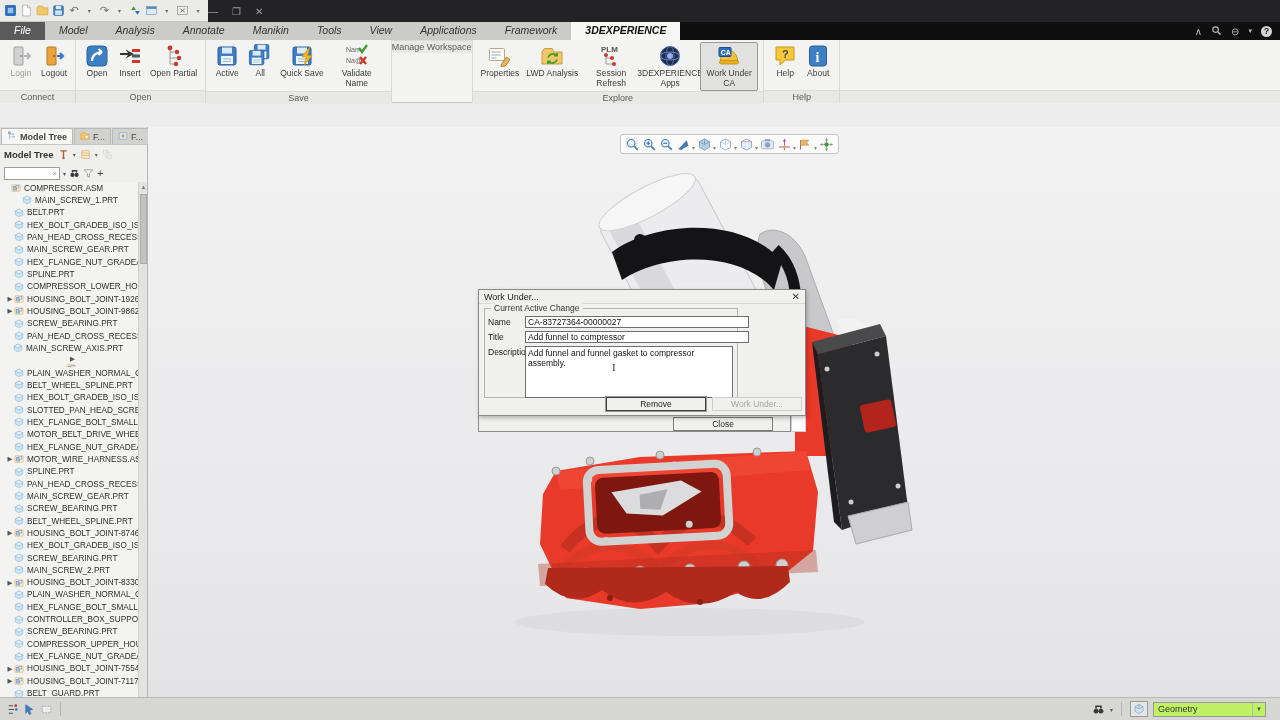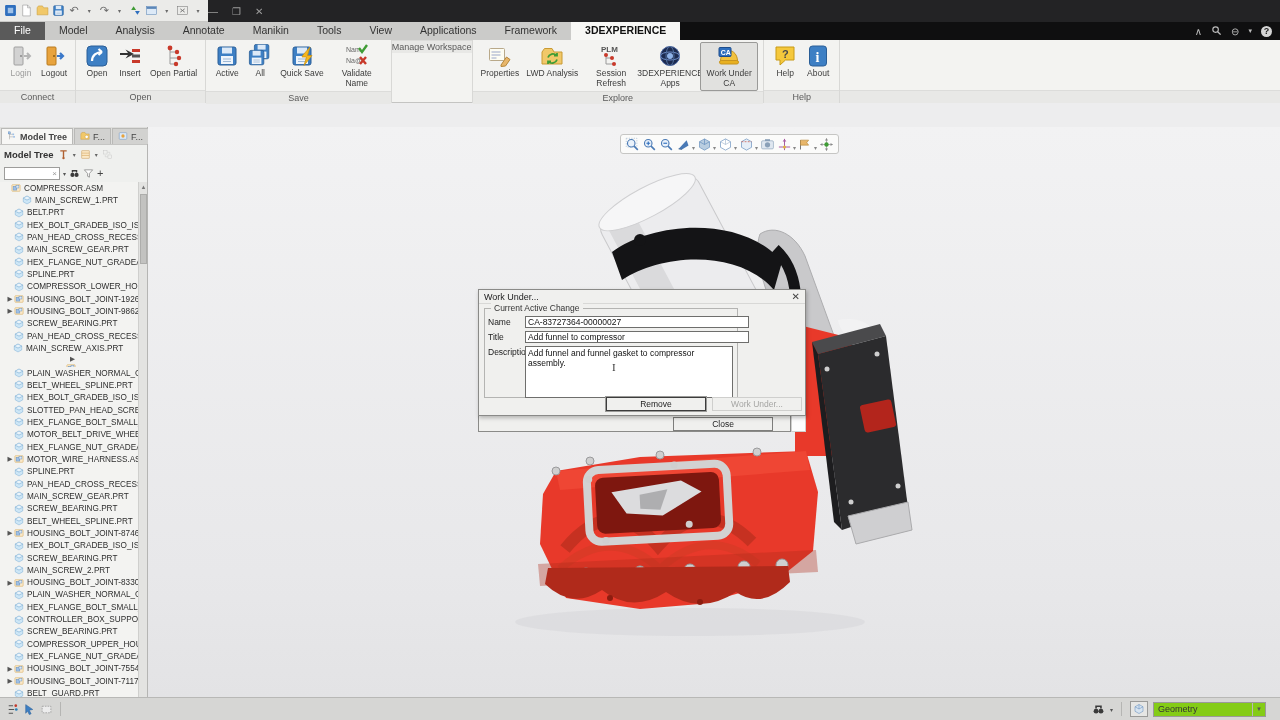--- a/index.html
+++ b/index.html
@@ -17,21 +17,21 @@
   .qicon svg { width:13px; height:13px; }
   .title { flex:1; text-align:center; font-size:11px; color:#8f8f8f; }
   .wincontrols { display:flex; gap:14px; padding-right:10px; color:#9c9c9c;
     font-size:10px; }
   .wc { cursor:default; }
 
   
   .tabrow { position:absolute; left:0; top:22px; width:1280px; height:18px;
     background:#0f0f10; display:flex; }
   .tabs { display:flex; background:#cbcbc9; height:18px; }
-  .tab { padding:2px 14px 0 14px; font-size:10.5px; color:#333; height:18px; }
+  .tab { padding:2px 14px 0 14px; font-size:10.5px; color:#333; height:18px;font-style:italic; }
   .tab.file { background:#5a5a5a; color:#fff; }
   .tab.active { background:#f7f7f5; color:#111; font-weight:bold; }
   .tabrow-right { margin-left:auto; display:flex; align-items:center; gap:9px;
     padding-right:8px; color:#bdbdbd; font-size:10px; }
   .tabrow-right .ticon svg { width:11px; height:11px; }
   .helpdot { width:11px; height:11px; border-radius:50%; background:#d5d5d5;
     color:#222; font-size:9px; font-weight:bold; display:flex; align-items:center;
     justify-content:center; }
 
   
@@ -150,21 +150,21 @@
   
   .statusbar { position:absolute; left:0; top:697px; width:1280px; height:23px;
     background:#d6d6d4; border-top:1px solid #b8b8b6; display:flex;
     align-items:center; padding:0 6px; gap:4px; }
   .sic { display:inline-flex; align-items:center; color:#555; }
   .sic svg { width:13px; height:13px; }
   .sdivider { width:1px; height:14px; background:#b5b5b3; margin:0 3px; }
   .sb-right { margin-left:auto; display:flex; align-items:center; gap:5px; }
   .boxbtn { width:18px; height:16px; border:1px solid #9a9a98; background:#e6e6e4;
     display:flex; align-items:center; justify-content:center; }
-  .geo-select { width:113px; height:15px; background:#84cc16;
+  .geo-select { width:113px; height:15px; background:#bef264;
     border:1px solid #9a9a98; display:flex; align-items:center; font-size:9px;
     color:#333; padding-left:4px; margin-right:8px; }
   .geo-select .gs-caret { margin-left:auto; width:13px; height:13px;
     border-left:1px solid #b8b8b6; font-size:6px; color:#555; display:flex;
     align-items:center; justify-content:center; }
 </style>
 </head>
 <body>
 
 <div id="app">

